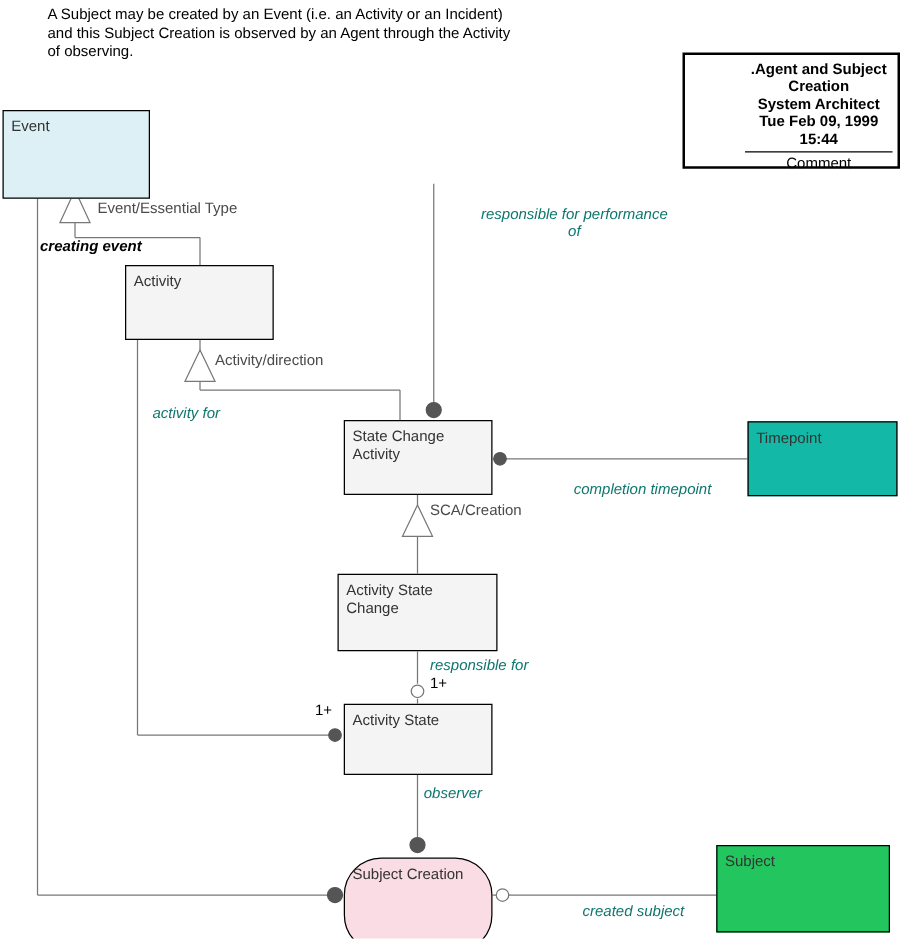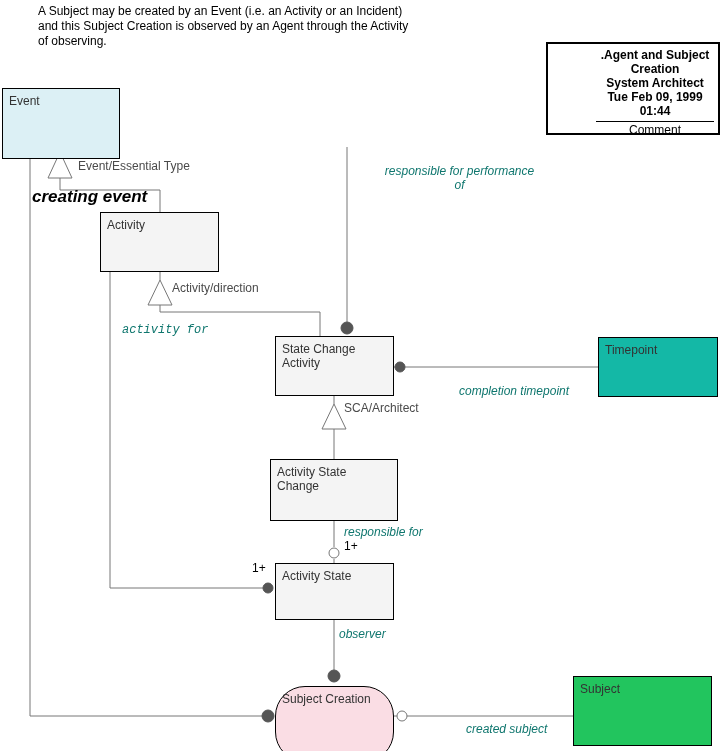--- a/index.html
+++ b/index.html
@@ -46,21 +46,21 @@
   }
   .lbl-plain {
     position: absolute;
     font-size: 12px;
     color: #4a4a4a;
     font-style: normal;
     line-height: 14px;
   }
   .lbl-dark {
     position: absolute;
-    font-size: 17px;
+    font-size: 12px;
     color: #000000;
     font-style: italic;
     font-weight: bold;
     line-height: 14px;
   }
   .lbl-num {
     position: absolute;
     font-size: 12px;
     color: #000000;
     line-height: 14px;
@@ -157,21 +157,21 @@
   </svg>
 
   <div class="note" style="left:38px; top:4px; width:400px;">A Subject may be created by an Event (i.e. an Activity or an Incident)
 and this Subject Creation is observed by an Agent through the Activity
 of observing.</div>
 
   <div class="cmt" style="left:546px; top:42px; width:174px; height:93px;padding-left:44px;">
     <span>.Agent and Subject</span><br>
     <span>Creation</span><br>
     <span>System Architect</span><br>
-    <span>Tue Feb 09, 1999  01:44</span>
+    <span>Tue Feb 09, 1999  15:44</span>
     <span class="sep"></span>
     <span class="cmt-label">Comment</span>
   </div>
 
   <div class="cls" style="left:2px; top:88px; width:118px; height:71px; background:#dcf0f5;">
     <span class="cls-title">Event</span>
   </div>
 
 
   <div class="cls" style="left:100px; top:212px; width:119px; height:60px; background:#f4f4f4;">
@@ -203,28 +203,28 @@
   <div class="cls" style="left:573px; top:676px; width:139px; height:70px; background:#22c55e;">
     <span class="cls-title">Subject</span>
   </div>
 
   <div class="lbl-plain" style="left:78px; top:159px;">Event/Essential Type</div>
 
   <div class="lbl-dark" style="left:32px; top:190px;">creating event</div>
 
   <div class="lbl-plain" style="left:172px; top:281px;">Activity/direction</div>
 
-  <div class="lbl" style="left:122px; top:323px;font-family:Liberation Mono, monospace;">activity for</div>
+  <div class="lbl" style="left:122px; top:323px;">activity for</div>
 
   <div class="lbl" style="left:362px; top:164px; width:195px; text-align:center; white-space:pre-line;">responsible for performance
 of</div>
 
   <div class="lbl" style="left:459px; top:369px;margin-top:15px;">completion timepoint</div>
 
-  <div class="lbl-plain" style="left:344px; top:401px;">SCA/Architect</div>
+  <div class="lbl-plain" style="left:344px; top:401px;">SCA/Creation</div>
 
   <div class="lbl" style="left:344px; top:525px;">responsible for</div>
 
   <div class="lbl-num" style="left:344px; top:539px;">1+</div>
 
   <div class="lbl-num" style="left:252px; top:561px;">1+</div>
 
   <div class="lbl" style="left:339px; top:627px;">observer</div>
 
   <div class="lbl" style="left:466px; top:722px;">created subject</div>

